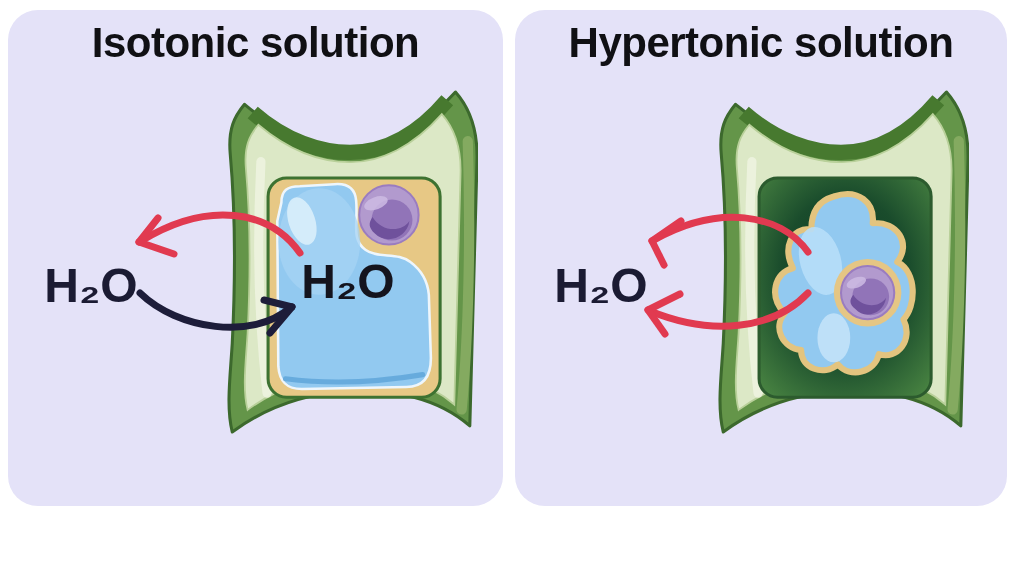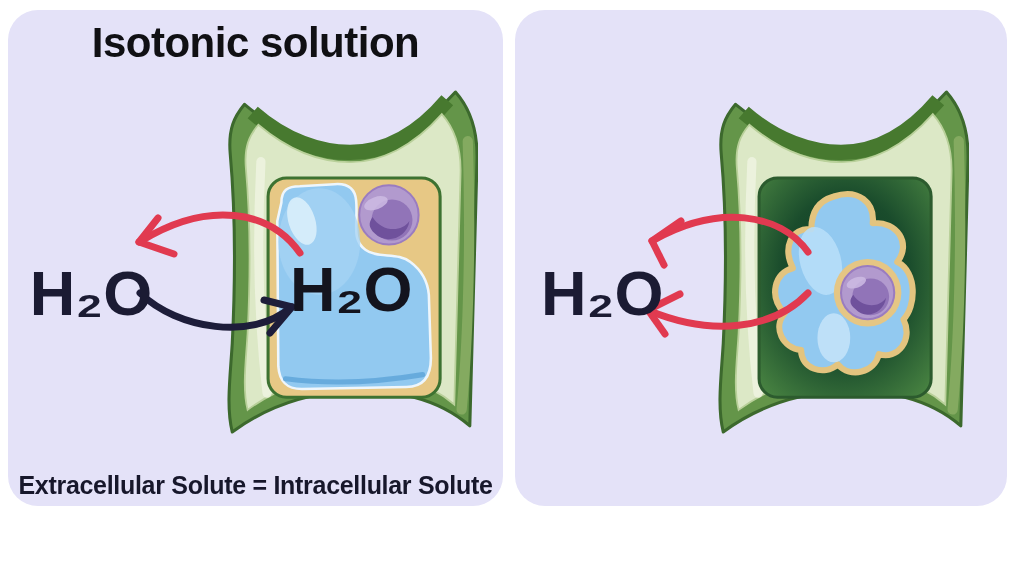--- a/index.html
+++ b/index.html
@@ -5,21 +5,21 @@
   html,body{margin:0;padding:0;background:#ffffff;width:1024px;height:576px;overflow:hidden;
     font-family:"Liberation Sans","DejaVu Sans",sans-serif;}
   .stage{position:relative;width:912px;height:576px;background:#ffffff;}
   .panel{position:absolute;top:10px;height:496px;background:#e4e2f8;border-radius:30px;overflow:hidden;}
   .panel.left{left:8px;width:495px;}
   .panel.right{left:515px;width:492px;}
   .title{position:absolute;top:8px;left:0;width:100%;text-align:center;
     font-size:42px;font-weight:800;letter-spacing:-0.5px;color:#101014;line-height:1.2;}
   .caption{position:absolute;top:461px;left:0;width:100%;text-align:center;
     font-size:25px;font-weight:700;color:#17172b;letter-spacing:-0.3px;}
-  .h2o{position:absolute;font-size:63px;font-weight:800;color:#1b1b33;text-align:center;line-height:1;}
+  .h2o{position:absolute;font-size:48px;font-weight:800;color:#1b1b33;text-align:center;line-height:1;}
   .h2o.inner{color:#14141e;}
   .cell-svg{position:absolute;}
   .arrow-svg{position:absolute;left:0;top:0;pointer-events:none;}
 </style>
 </head>
 <body>
 
 <div class="stage">
 
   <div class="panel left">
@@ -69,24 +69,24 @@
       <g stroke="#1d1d3a" stroke-width="7" fill="none" stroke-linecap="round">
         <path d="M 132 283 C 170 320 245 330 282 298"></path>
         <path d="M 284 297 L 256 290"></path>
         <path d="M 284 297 L 262 323"></path>
       </g>
     </svg>
 
     <div class="h2o" style="left:18px;top:252px;width:130px;">H₂O</div>
     <div class="h2o inner" style="left:282px;top:248px;width:116px;">H₂O</div>
 
-    <div class="caption">Extracellular Solute = Intracellular Solute</div>
   </div>
 
   <div class="panel right">
+    <div class="title">Hypertonic solution</div>
 
     <svg class="cell-svg" style="left:198px;top:76px;" width="256" height="352" viewBox="0 0 250 340">
       <defs>
         <radialGradient id="hypGrad" cx="0.5" cy="0.45" r="0.75">
           <stop offset="0" stop-color="#0d3822"></stop>
           <stop offset="0.5" stop-color="#1a4c2c"></stop>
           <stop offset="1" stop-color="#4e8a44"></stop>
         </radialGradient>
       </defs>
       <path d="M 22 16 C 60 48 95 58 125 58 C 160 58 196 40 228 4

